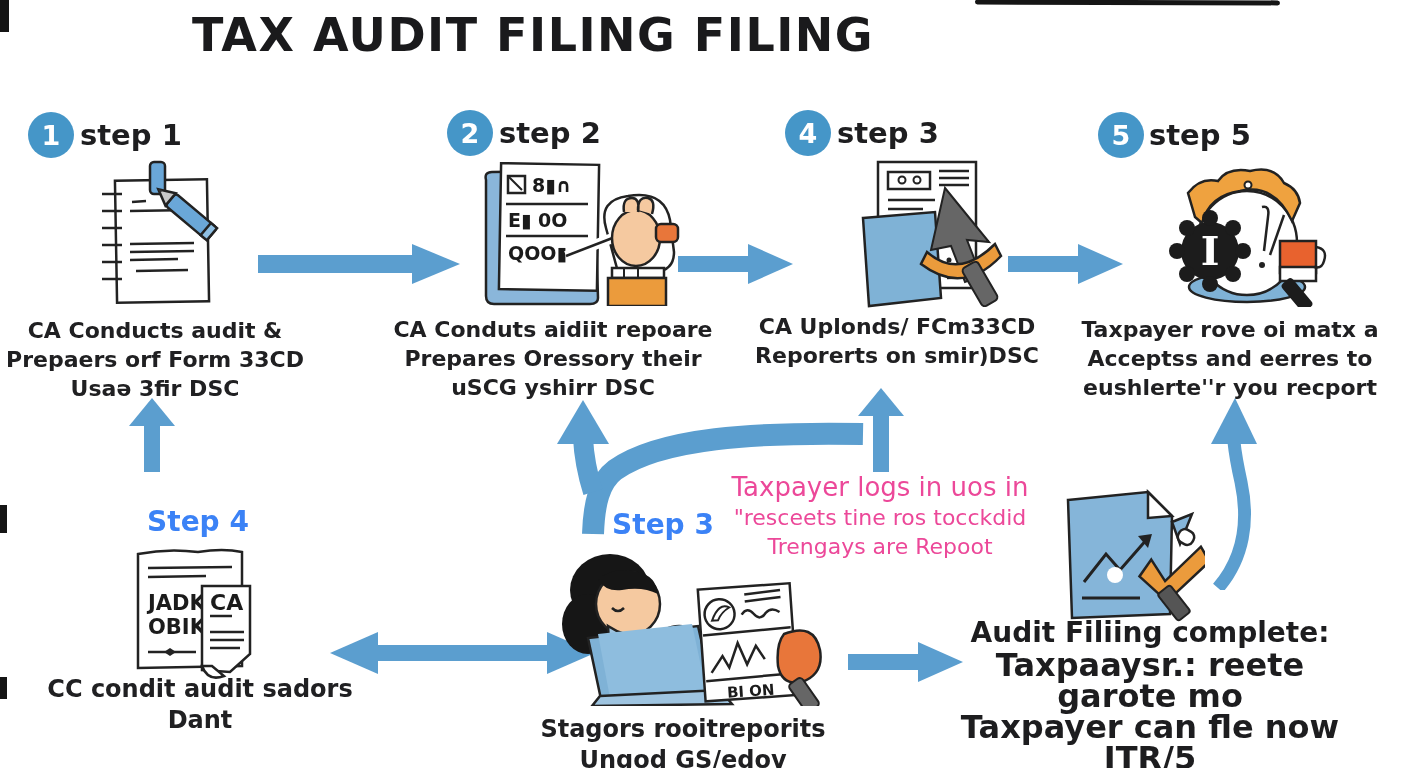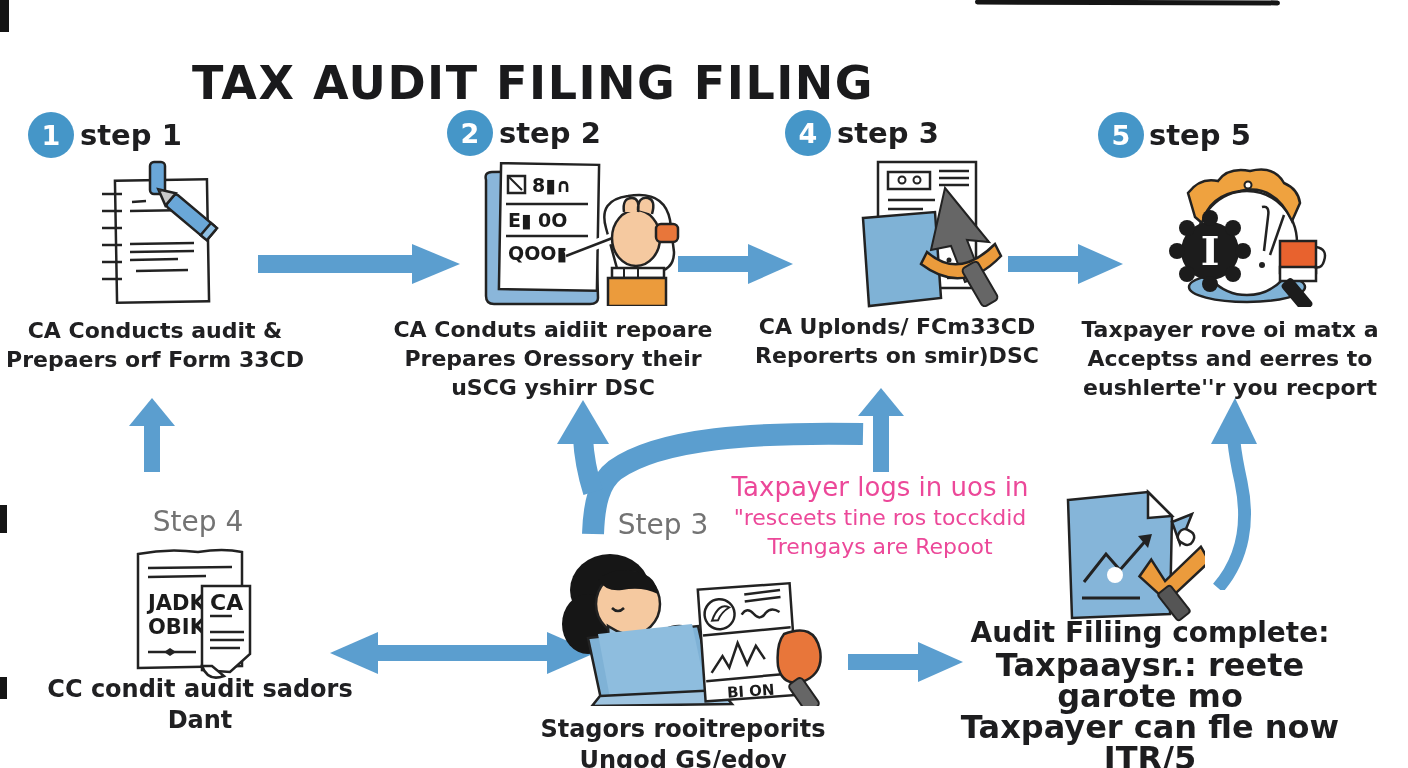--- a/index.html
+++ b/index.html
@@ -7,41 +7,41 @@
           font-family:"DejaVu Sans","Liberation Sans",sans-serif;color:#1c1c1e;}
   .abs{position:absolute;}
   .title{font-size:46px;font-weight:800;letter-spacing:1.5px;color:#1a1a1c;white-space:nowrap;}
   .badge{width:46px;height:46px;border-radius:50%;background:#4596c8;color:#fff;
          display:flex;align-items:center;justify-content:center;font-size:27px;font-weight:700;}
   .steplabel{font-size:29px;font-weight:700;color:#1e1e20;white-space:nowrap;}
   .caption{text-align:center;font-weight:700;font-size:22px;line-height:29px;color:#202022;}
   .mid-note{text-align:center;font-weight:400;color:#ec4899;}
   .mid-note .l1{font-size:26px;line-height:31px;}
   .mid-note .l2,.mid-note .l3{font-size:22px;line-height:29px;}
-  .heading{font-size:28px;font-weight:400;text-align:center;color:#737373;}
+  .heading{font-size:28px;font-weight:700;text-align:center;color:#3b82f6;}
   .completion{text-align:center;font-weight:700;color:#1d1d1f;}
   .completion .l1{font-size:28px;line-height:34px;}
   .completion .ln{font-size:32px;line-height:31px;}
   .cap-lg{font-size:24px;line-height:31px;}
   .artifact{background:#151515;}
   svg{display:block;}
   .arrow-fill{fill:#5b9ecf;}
   .arrow-stroke{stroke:#5b9ecf;fill:none;}
 </style>
 </head>
 <body>
 
 <div id="canvas">
 
   <div class="abs artifact" style="left:975px;top:0;width:305px;height:5px;border-radius:3px;transform:rotate(.15deg);"></div>
   <div class="abs artifact" style="left:0;top:0;width:9px;height:32px;"></div>
   <div class="abs artifact" style="left:0;top:505px;width:7px;height:28px;"></div>
   <div class="abs artifact" style="left:0;top:677px;width:7px;height:22px;"></div>
 
-  <div class="abs title" style="left:192px;top:8px;margin-top:48px;">TAX AUDIT FILING FILING</div>
+  <div class="abs title" style="left:192px;top:8px;">TAX AUDIT FILING FILING</div>
 
   <div class="abs badge" style="left:28px;top:112px;">1</div>
   <div class="abs steplabel" style="left:80px;top:118px;">step 1</div>
 
   <div class="abs badge" style="left:447px;top:110px;">2</div>
   <div class="abs steplabel" style="left:499px;top:116px;">step 2</div>
 
   <div class="abs badge" style="left:785px;top:110px;">4</div>
   <div class="abs steplabel" style="left:837px;top:116px;">step 3</div>
 
@@ -177,20 +177,21 @@
   <div class="abs" style="left:1008px;top:242px;">
     <svg width="115" height="44" viewBox="0 0 115 44">
       <rect x="0" y="14" width="70" height="16" class="arrow-fill"></rect>
       <polygon points="70,2 115,22 70,42" class="arrow-fill"></polygon>
     </svg>
   </div>
 
   <div class="abs caption" style="left:0;top:316px;width:310px;">
     <div>CA Conducts audit &amp;</div>
     <div>Prepaers orf Form 33CD</div>
+    <div>Usaə 3fir DSC</div>
   </div>
   <div class="abs caption" style="left:388px;top:315px;width:330px;">
     <div>CA Conduts aidiit repoare</div>
     <div>Prepares Oressory their</div>
     <div>uSCG yshirr DSC</div>
   </div>
   <div class="abs caption" style="left:742px;top:312px;width:310px;text-align:center;">
     <div>CA Uplonds/ FCm33CD</div>
     <div>Reporerts on smir)DSC</div>
   </div>

